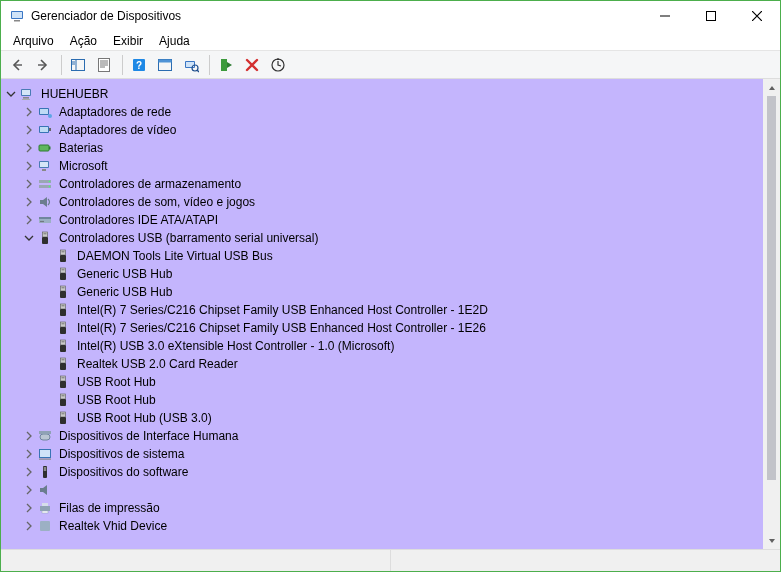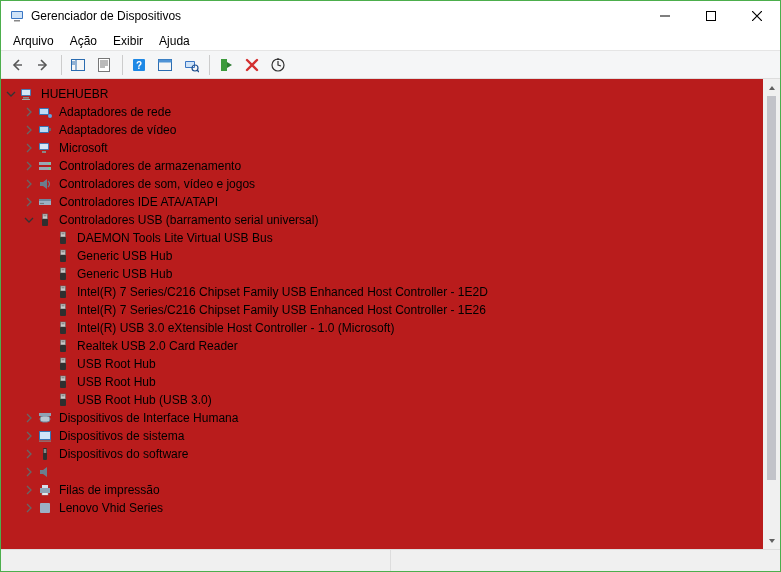--- a/index.html
+++ b/index.html
@@ -1,18 +1,18 @@
 <!DOCTYPE html>
 <html><head>
 <meta charset="utf-8">
 <style>
   * { box-sizing: border-box; }
   html, body { margin: 0; padding: 0; font-family: "Segoe UI", Tahoma, sans-serif; font-size: 12px; }
   .window {
-    width: 781px; height: 572px; border: 1px solid #4cae4c; display: flex; flex-direction: column; background: #b91c1c;
+    width: 781px; height: 572px; border: 1px solid #4cae4c; display: flex; flex-direction: column; background: #c4b5fd;
   }
   .titlebar {
     height: 30px; display: flex; align-items: center; padding: 0 0 0 8px; background: #fff;
   }
   .titlebar .app-icon { width: 16px; height: 16px; margin-right: 6px; }
   .titlebar .title { flex: 1; font-size: 12px; color: #000; }
   .winbtns { display: flex; height: 100%; }
   .winbtn { width: 46px; height: 30px; display: flex; align-items: center; justify-content: center; background: #fff; }
   .winbtn svg { width: 10px; height: 10px; }
   .menubar {
@@ -218,20 +218,36 @@
             </li>
             <li>
               <div class="node">
                 <span class="twisty">
                   <svg width="10" height="10" viewBox="0 0 10 10">
                     <path d="M3 1 L7 5 L3 9" fill="none" stroke="#666" stroke-width="1.3"></path>
                   </svg>
                 </span>
                 <span class="nicon">
                   <svg width="16" height="16" viewBox="0 0 16 16">
+                    <rect x="2" y="5" width="10" height="6" rx="1" fill="#5fb65f" stroke="#2e7d32"></rect>
+                    <rect x="12" y="6.5" width="1.5" height="3" fill="#2e7d32"></rect>
+                  </svg>
+                </span>
+                <span class="label">Baterias</span>
+              </div>
+            </li>
+            <li>
+              <div class="node">
+                <span class="twisty">
+                  <svg width="10" height="10" viewBox="0 0 10 10">
+                    <path d="M3 1 L7 5 L3 9" fill="none" stroke="#666" stroke-width="1.3"></path>
+                  </svg>
+                </span>
+                <span class="nicon">
+                  <svg width="16" height="16" viewBox="0 0 16 16">
                     <rect x="2" y="3" width="10" height="7" rx="1" fill="#4a7bb5"></rect>
                     <rect x="3" y="4" width="8" height="5" fill="#d5e6f7"></rect>
                     <rect x="5" y="11" width="4" height="2" fill="#888"></rect>
                   </svg>
                 </span>
                 <span class="label">Microsoft</span>
               </div>
             </li>
             <li>
               <div class="node">
@@ -530,21 +546,21 @@
                 <span class="twisty">
                   <svg width="10" height="10" viewBox="0 0 10 10">
                     <path d="M3 1 L7 5 L3 9" fill="none" stroke="#666" stroke-width="1.3"></path>
                   </svg>
                 </span>
                 <span class="nicon">
                   <svg width="16" height="16" viewBox="0 0 16 16">
                     <rect x="3" y="3" width="10" height="10" rx="1" fill="#9cb0c4"></rect>
                   </svg>
                 </span>
-                <span class="label">Lenovo Vhid Series</span>
+                <span class="label">Realtek Vhid Device</span>
               </div>
             </li>
           </ul>
         </li>
       </ul>
     <div class="scrollbar-v">
       <div class="sbtn">
           <svg width="10" height="10" viewBox="0 0 10 10">
             <path d="M2 7 L5 3 L8 7 Z" fill="#606060"></path>
           </svg>

